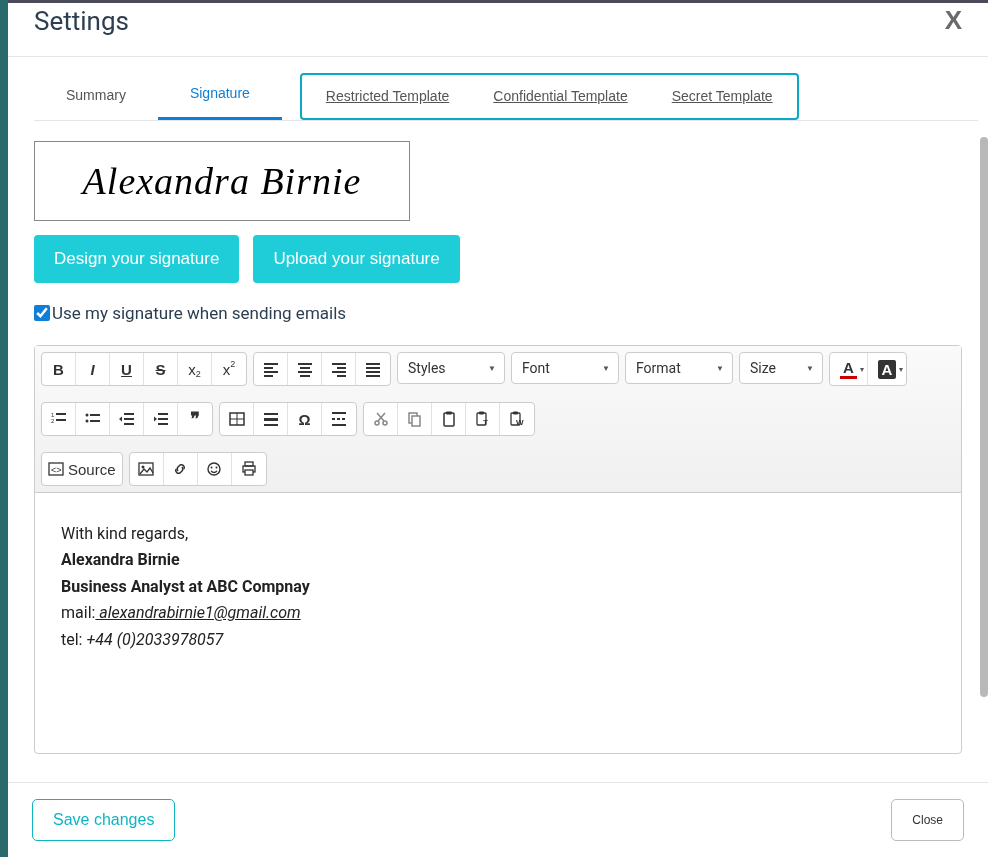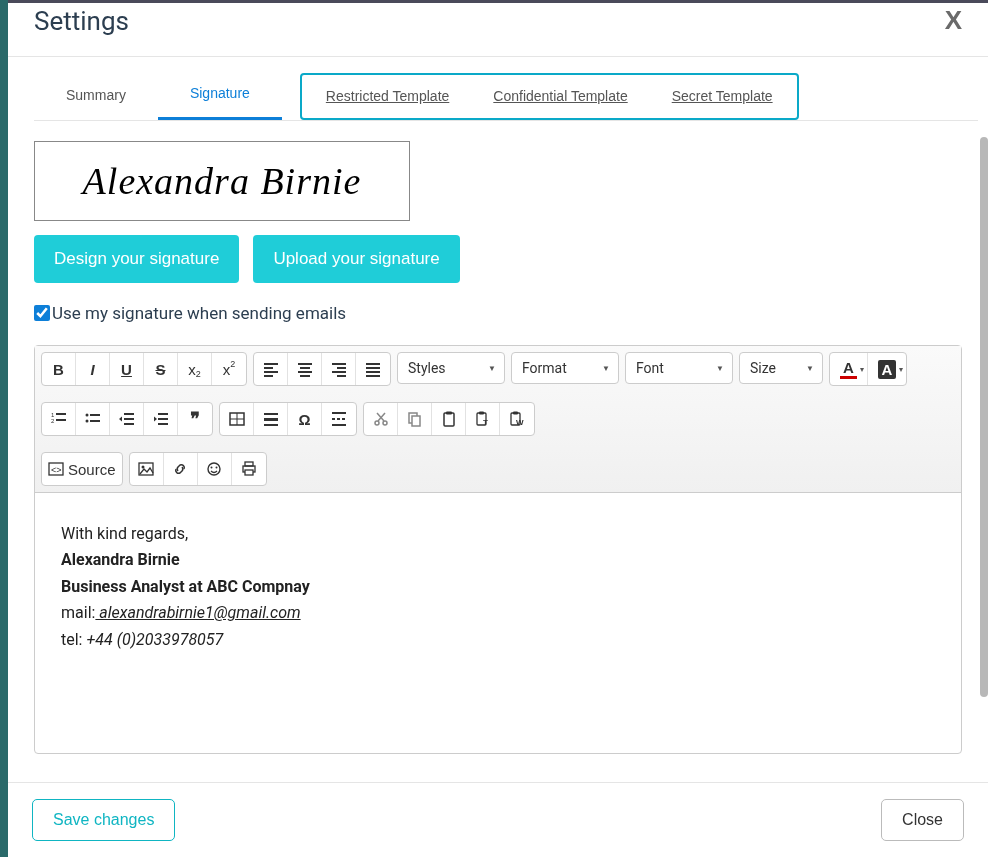--- a/index.html
+++ b/index.html
@@ -202,21 +202,21 @@
     padding: 11px 20px;
     font-size: 16px;
     border-radius: 5px;
     cursor: pointer;
   }
   .btn-gray {
     border: 1px solid #bbb;
     color: #333;
     background: #fff;
     padding: 11px 20px;
-    font-size: 16px;
+    font-size: 12px;
     border-radius: 5px;
     cursor: pointer;
   }
   .align-lines rect { fill:#333; }
 </style>
 </head>
 <body>
 
 <div class="modal">
   <div class="modal-header">
@@ -288,22 +288,22 @@
             <svg class="align-lines" viewBox="0 0 16 16">
                 <rect x="1" y="2" width="14" height="2"></rect>
                 <rect x="1" y="6" width="14" height="2"></rect>
                 <rect x="1" y="10" width="14" height="2"></rect>
                 <rect x="1" y="14" width="14" height="2"></rect>
               </svg>
           </button>
         </div>
 
         <div class="tsel" style="width:108px">Styles</div>
+        <div class="tsel" style="width:108px">Font</div>
         <div class="tsel" style="width:108px">Format</div>
-        <div class="tsel" style="width:108px">Font</div>
         <div class="tsel" style="width:84px">Size</div>
 
         <div class="tgrp">
           <button class="tbtn colbtn" style="position:relative">
               <span class="color-a">A</span>
               <span style="font-size:8px;color:#555;position:absolute;right:3px">▾</span>
             </button>
           <button class="tbtn colbtn" style="position:relative">
               <span class="bg-a">A</span>
               <span style="font-size:8px;color:#555;position:absolute;right:3px">▾</span>

